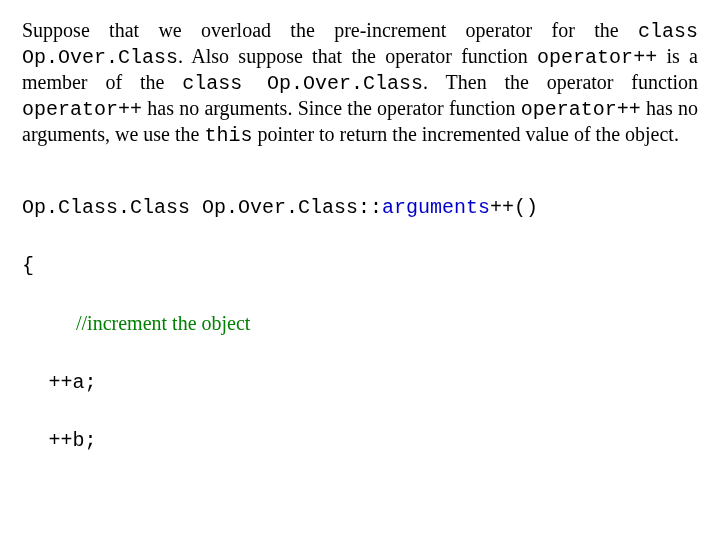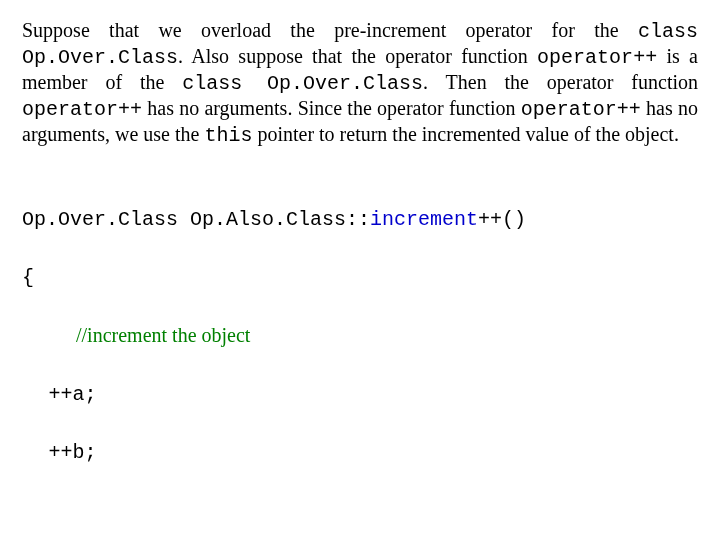--- a/index.html
+++ b/index.html
@@ -9,21 +9,21 @@
     font-size: 20px;
     color: #000;
     background: #fff;
     width: 720px;
     height: 540px;
     box-sizing: border-box;
     line-height: 1.25;
   }
   .para {
     text-align: justify;
-    margin-bottom: 28px;
+    margin-bottom: 16px;
   }
   .mono {
     font-family: "Courier New", Courier, monospace;
   }
   .code {
     font-family: "Courier New", Courier, monospace;
     font-size: 20px;
     white-space: pre;
     line-height: 1.45;
   }
@@ -33,21 +33,21 @@
   .indent2 { display: inline-block; width: 4.5ch; }
 </style>
 </head>
 <body>
 
 <div class="para">
   <span>Suppose that we overload the pre-increment operator for the </span><span class="mono">class Op.Over.Class</span><span>. Also suppose that the operator function </span><span class="mono">operator++</span><span> is a member of the </span><span class="mono">class Op.Over.Class</span><span>. Then the operator function </span><span class="mono">operator++</span><span> has no arguments. Since the operator function </span><span class="mono">operator++</span><span> has no arguments, we use the </span><span class="mono">this</span><span> pointer to return the incremented value of the object.</span>
 </div>
 
 <div class="code">
-<div><span>Op.Over.Class Op.Also.Class::</span><span class="kw-blue">increment</span><span>++()</span></div>
+<div><span>Op.Class.Class Op.Over.Class::</span><span class="kw-blue">arguments</span><span>++()</span></div>
 <div><span>{</span></div>
 <div><span class="indent2"></span><span class="kw-green">//increment the object</span></div>
 <div><span class="indent1"></span><span>++a;</span></div>
 <div><span class="indent1"></span><span>++b;</span></div>
 <div>&nbsp;</div>
 
 
 </div>
 
 </body></html>

